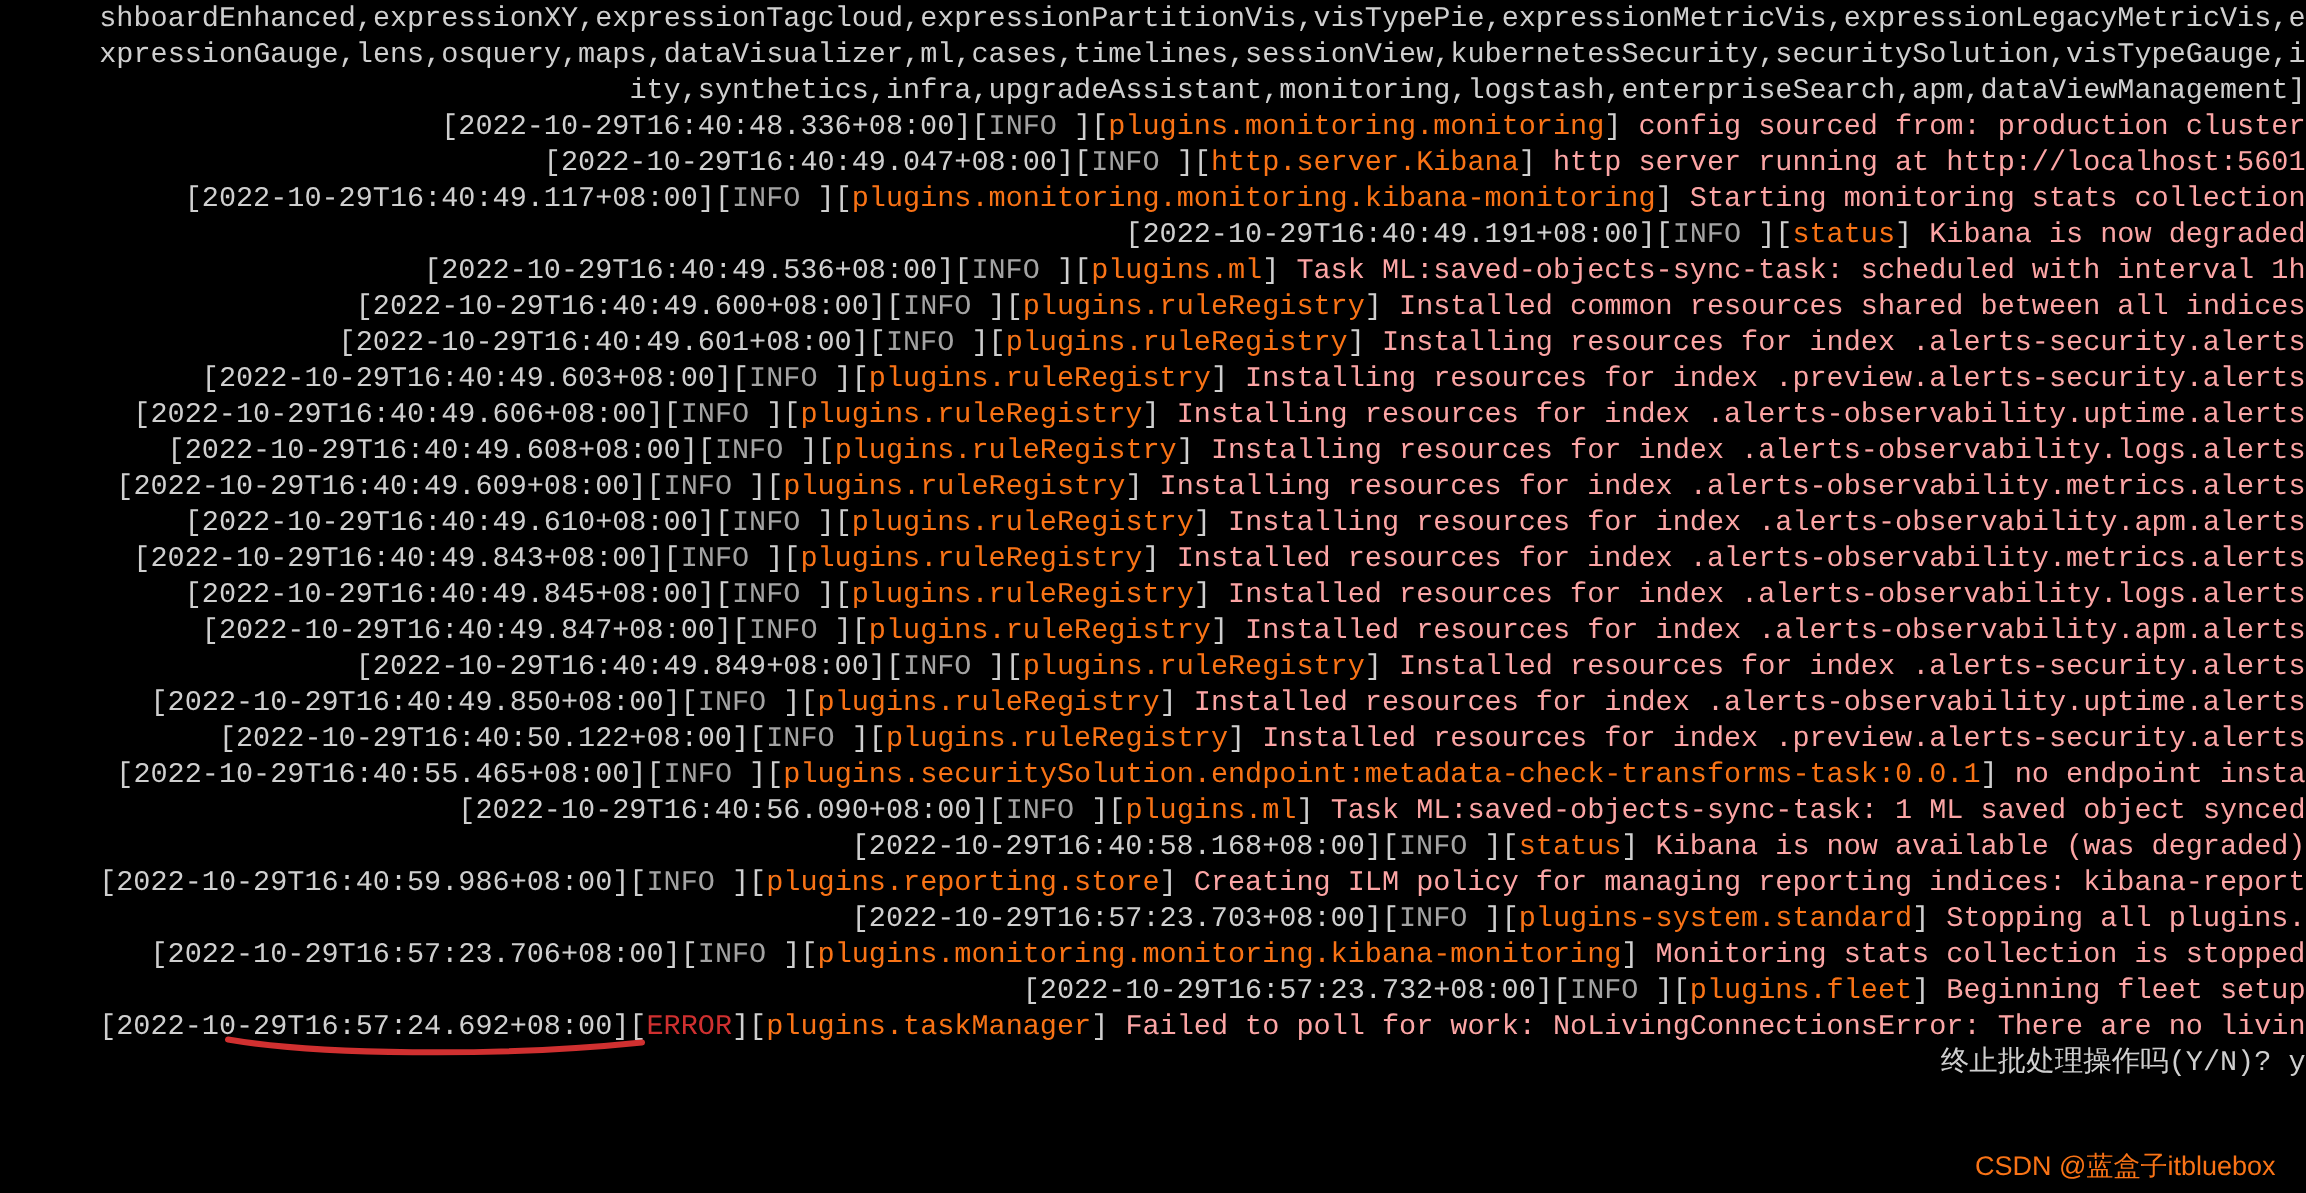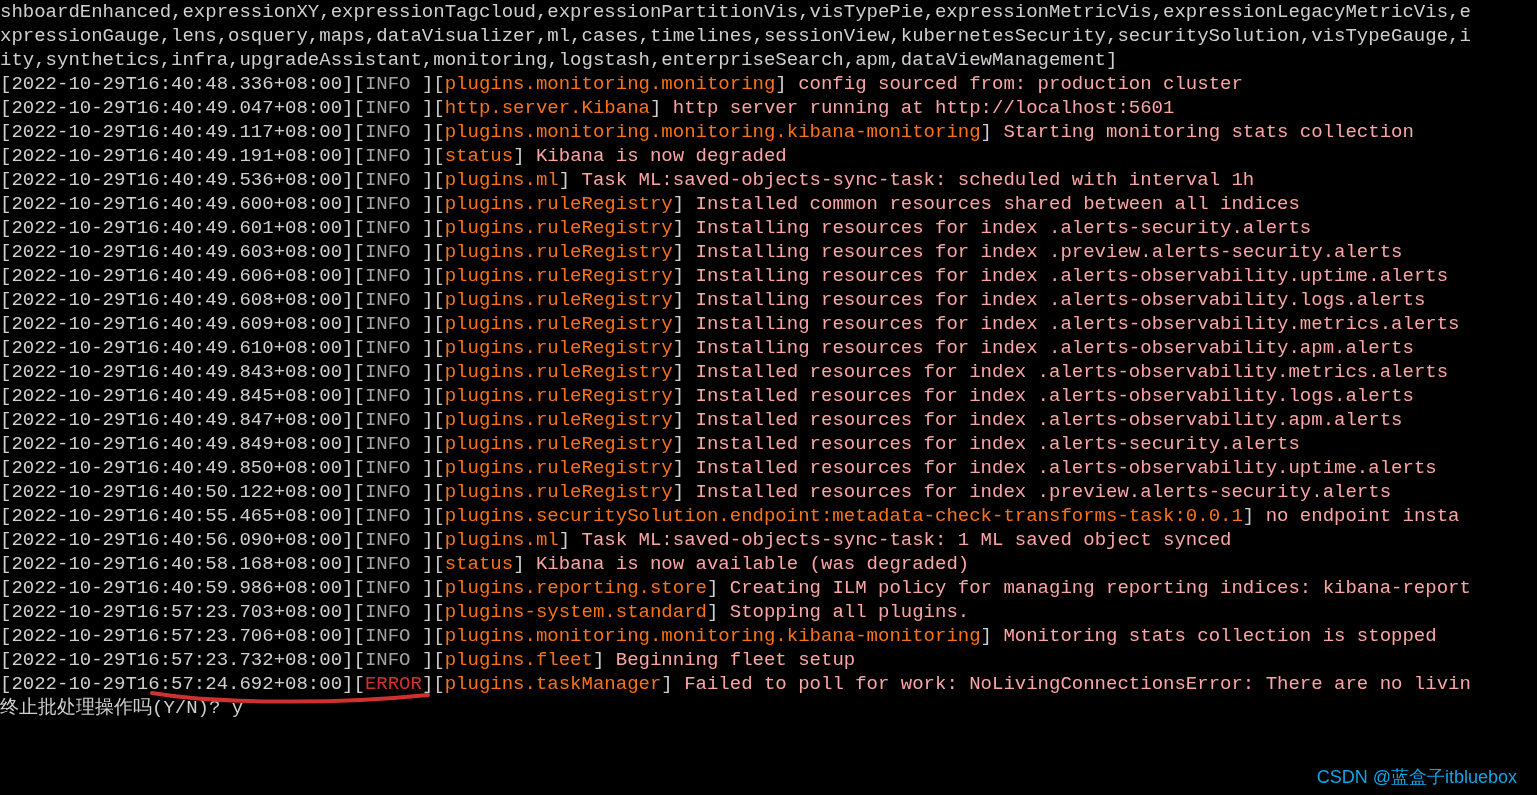--- a/index.html
+++ b/index.html
@@ -10,33 +10,34 @@
     font-family:"NSimSun","SimSun","Consolas","Courier New",monospace;
     font-size:19px;
     line-height:24px;
     width:1537px;
     height:795px;
     overflow:hidden;
   }
   .terminal{
     white-space:pre;
     padding:0;
+    text-align:right;
   }
   .line{white-space:pre;}
   .ts{color:#cfcfcf;}
   .lvl-info{color:#a3a3a3;}
   .lvl-error{color:#d03030;margin-top:24px;}
   .ctx{color:#f97316;}
   .msg{color:#fca5a5;}
   .plain{color:#cfcfcf;}
   .watermark{
     position:absolute;
     right:20px;
     bottom:6px;
-    color:#0ea5e9;
+    color:#f97316;
     font-size:18px;
     font-family:"Microsoft YaHei","SimSun",sans-serif;
     pointer-events:none;
   }
   .underline-mark{
     position:absolute;
     left:150px;
     top:689px;
     width:280px;
     height:18px;

